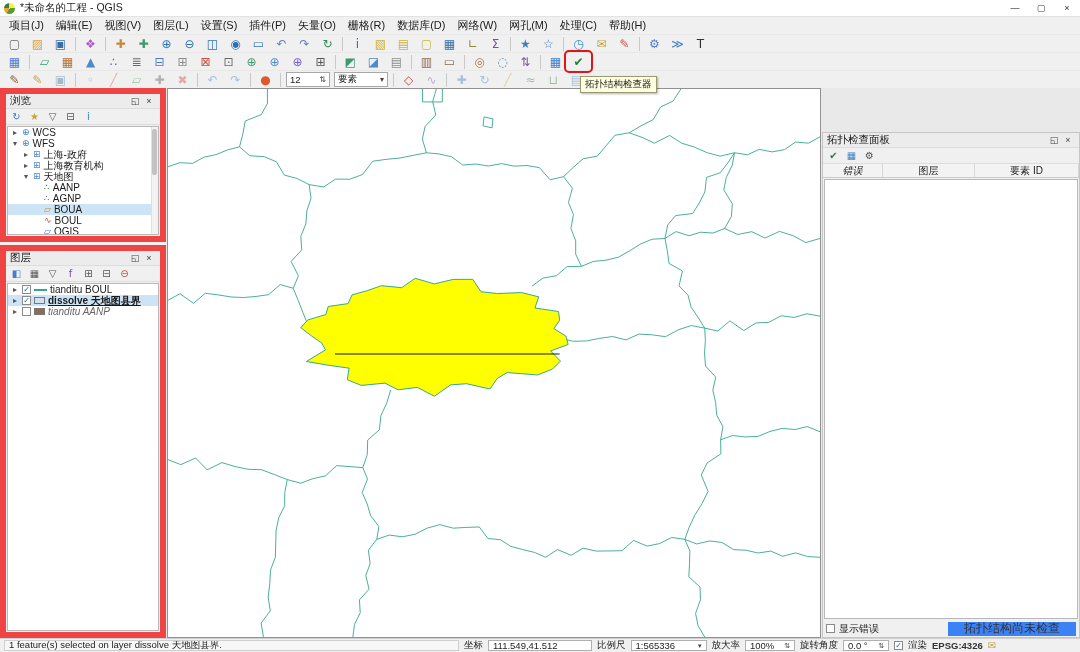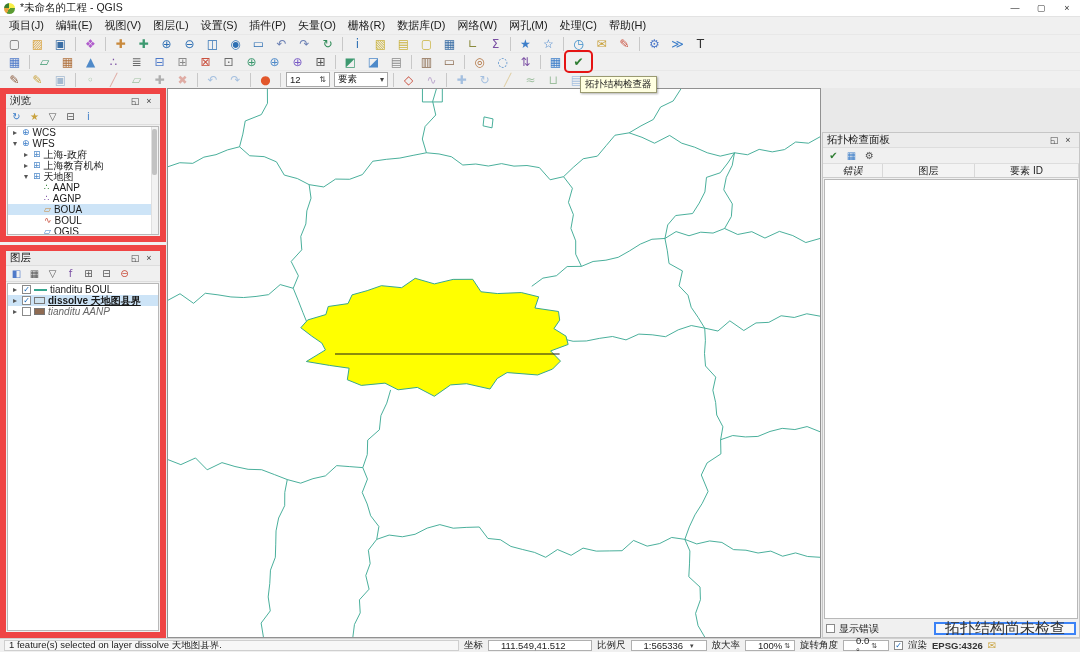--- a/index.html
+++ b/index.html
@@ -50,25 +50,25 @@
 .it{font-style:italic;color:#666;}
 
 .mapwrap{flex:1;position:relative;background:#fff;border:1px solid #919191;margin:0 1px;}
 .mapwrap svg{display:block;width:100%;height:100%;}
 
 .rightdock{width:258px;flex:0 0 auto;display:flex;flex-direction:column;background:#f0f0f0;border:1px solid #c6c6c6;margin-top:44px;}
 .topo-cols{height:14px;display:flex;font-size:10px;background:#f3f3f3;border-bottom:1px solid #ccc;}
 .tcol{border-right:1px solid #d8d8d8;display:flex;align-items:center;justify-content:center;color:#222;}
 .topo-body{flex:1;background:#fff;border:1px solid #b8b8b8;margin:1px;}
 .topo-bottom{height:17px;display:flex;align-items:center;font-size:10px;gap:4px;padding:0 3px;}
-.topo-status{margin-left:auto;border:2px solid #3b82f6;background:#f7f7f7;padding:0 9px;height:13px;display:flex;align-items:center;font-size:15px;color:#333;}
+.topo-status{margin-left:auto;border:7px solid #3b82f6;background:#f7f7f7;padding:0 9px;height:13px;display:flex;align-items:center;font-size:12px;color:#333;}
 
 .statusbar{position:absolute;left:0;right:0;bottom:0;height:14px;display:flex;align-items:center;font-size:9.5px;gap:5px;padding:0 4px;background:#f0f0f0;border-top:1px solid #d0d0d0;color:#222;}
 .sb-msg{width:455px;height:11px;border:1px solid #cfcfcf;background:#f7f7f7;display:flex;align-items:center;padding:0 4px;overflow:hidden;white-space:nowrap;flex:0 0 auto;}
-.sb-field{height:11px;border:1px solid #b0b0b0;background:#fff;display:flex;align-items:center;justify-content:space-between;padding:0 12px;flex:0 0 auto;}
+.sb-field{height:11px;border:1px solid #b0b0b0;background:#fff;display:flex;align-items:center;justify-content:space-between;padding:0 4px;flex:0 0 auto;}
 .caret{font-size:7px;color:#444;margin-left:2px;}
 .crs{font-weight:bold;color:#333;}
 
 #annotation-overlay{position:absolute;inset:0;pointer-events:none;z-index:50;}
 .tooltip{position:absolute;background:#ffffe1;border:1px solid #9a9a72;font-size:9.5px;padding:1px 4px;z-index:60;box-shadow:1px 1px 2px rgba(0,0,0,.3);white-space:nowrap;}
 </style>
 </head>
 <body>
 
 <div class="titlebar">

